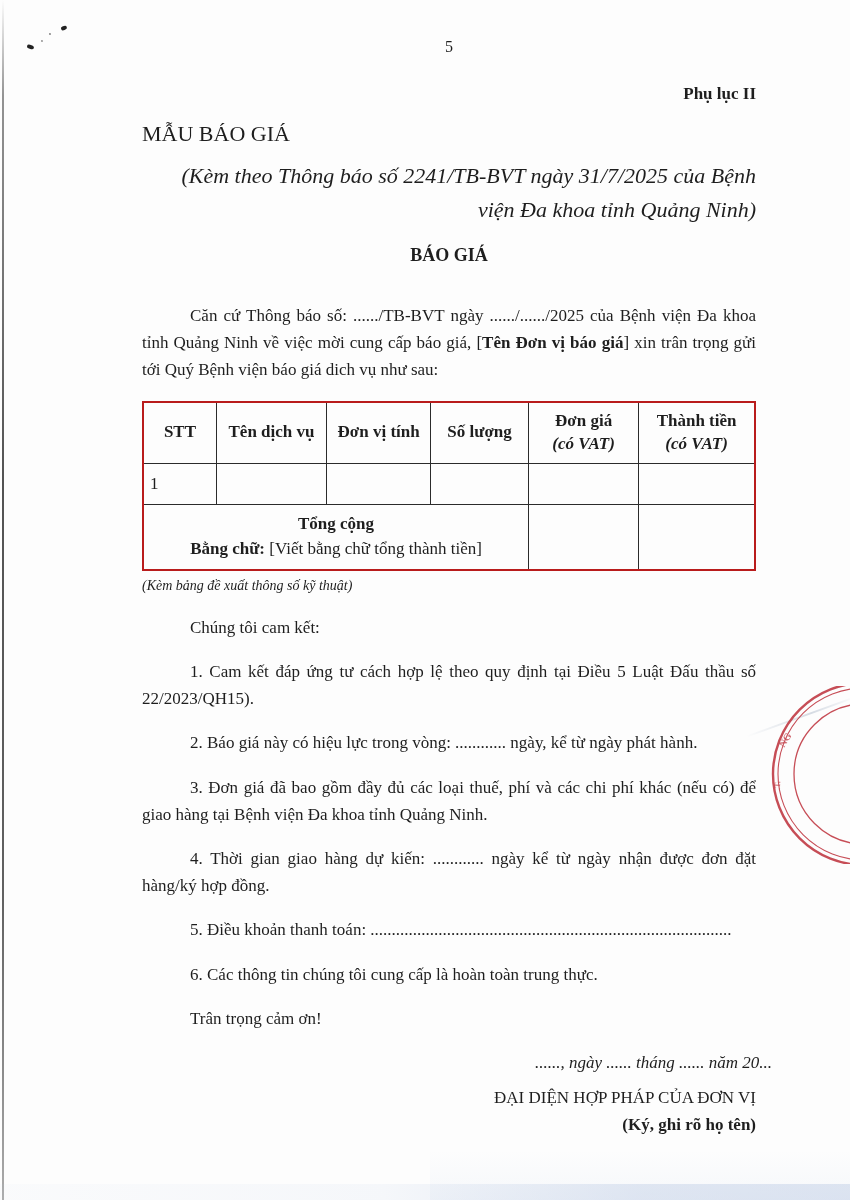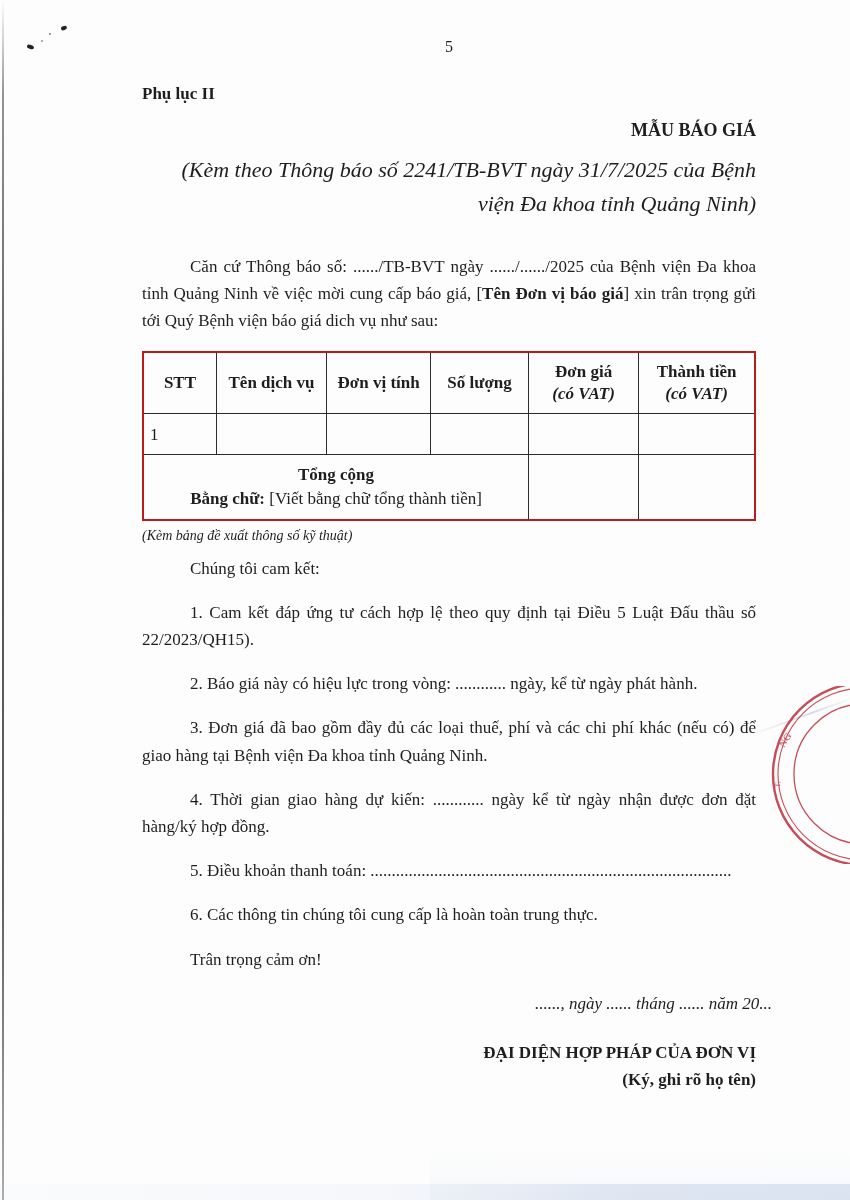--- a/index.html
+++ b/index.html
@@ -5,44 +5,44 @@
   html,body{margin:0;padding:0;background:#ffffff;}
   .page{
     position:relative;width:850px;height:1200px;overflow:hidden;
     background:#fdfdfd;
     font-family:"Liberation Serif","DejaVu Serif",serif;
     color:#1e1e1e;font-size:17px;line-height:1.6;
   }
   .content{margin:0 94px 0 142px;}
   .bold{font-weight:bold;}
   .page-number{margin-top:34px;font-size:16px;text-align:center;}
-  .appendix{margin-top:20px;font-weight:bold;text-align:left;}
-  .form-title{margin-top:9px;font-weight:bold;font-size:18px;text-align:right;}
+  .appendix{margin-top:20px;font-weight:bold;text-align:right;}
+  .form-title{margin-top:9px;font-weight:normal;font-size:22px;text-align:left;}
   .form-note{margin-top:8px;font-style:italic;font-size:22px;text-align:right;max-width:620px;margin-left:auto;margin-right:auto;line-height:1.55;}
   .doc-title{margin-top:14px;font-weight:bold;font-size:18px;text-align:center;}
   .salutation{margin-top:15px;font-weight:bold;font-size:17px;text-align:center;}
   .intro{margin-top:32px;text-align:justify;text-indent:48px;}
   table.quote{
     width:100%;border-collapse:collapse;margin-top:10px;
     border:2px solid #b91c1c;
   }
   table.quote th,table.quote td{border:1.5px solid #2b2b2b;padding:2px 6px;}
   table.quote th{font-weight:bold;text-align:center;vertical-align:middle;height:56px;line-height:1.3;}
   th .sub{font-style:italic;font-weight:bold;}
   td.stt{vertical-align:middle;text-align:left;padding-left:8px;}
   tr.data-row td{height:36px;}
   tr.total-row td{height:60px;vertical-align:middle;}
   td.total-cell{text-align:center;line-height:1.45;}
   .col-stt{width:12%;}.col-ten{width:18%;}.col-dv{width:17%;}
   .col-sl{width:16%;}.col-dg{width:18%;}.col-tt{width:19%;}
   .tech-note{margin-top:4px;font-style:italic;font-size:14px;}
-  .para{margin-top:7px;text-align:justify;text-indent:48px;}
+  .para{margin-top:17px;text-align:justify;text-indent:48px;}
   .sig-block{margin-top:16px;width:360px;margin-left:auto;text-align:right;}
   .sig-date{font-style:italic;transform:translateX(16px);}
-  .sig-title{font-weight:bold;margin-top:22px;}
+  .sig-title{font-weight:normal;margin-top:8px;}
   .sig-note{font-weight:bold;}
   
   .edge-line{position:absolute;left:2px;top:0;bottom:0;width:2px;
     background:linear-gradient(to bottom,rgba(80,80,80,0) 0%,rgba(60,60,60,.55) 8%,rgba(40,40,40,.8) 40%,rgba(45,45,45,.75) 75%,rgba(90,90,90,.5) 100%);}
   .speck{position:absolute;background:#222;border-radius:40% 60% 50% 50%;}
   .speck.s1{left:61px;top:26px;width:6px;height:4px;transform:rotate(-25deg);}
   .speck.s2{left:27px;top:45px;width:7px;height:4px;transform:rotate(15deg);}
   .speck.s3{left:49px;top:33px;width:2px;height:2px;background:#888;}
   .speck.s4{left:41px;top:40px;width:2px;height:2px;background:#999;}
   .stamp{position:absolute;right:0;top:686px;width:100px;height:178px;opacity:.9;}
@@ -59,20 +59,21 @@
 
 <div class="page">
 
   <div class="content">
 
     <div class="page-number">5</div>
 
     <div class="appendix">Phụ lục II</div>
     <div class="form-title">MẪU BÁO GIÁ</div>
     <div class="form-note">(Kèm theo Thông báo số 2241/TB-BVT ngày 31/7/2025 của Bệnh viện Đa khoa tỉnh Quảng Ninh)</div>
+    <div class="doc-title">BÁO GIÁ</div>
 
     <p class="intro"><span>Căn cứ Thông báo số: ....../TB-BVT ngày ....../....../2025 của Bệnh viện Đa khoa tỉnh Quảng Ninh về việc mời cung cấp báo giá, [</span><span class="bold">Tên Đơn vị báo giá</span><span>] xin trân trọng gửi tới Quý Bệnh viện báo giá dich vụ như sau:</span></p>
 
     <table class="quote">
       <colgroup>
         <col class="col-stt">
           <col class="col-ten">
           <col class="col-dv">
         <col class="col-sl">
           <col class="col-dg">

